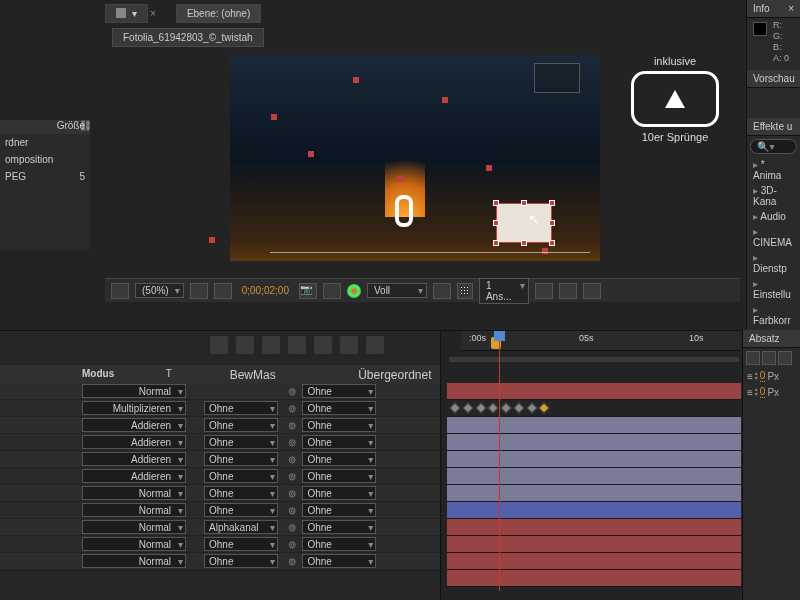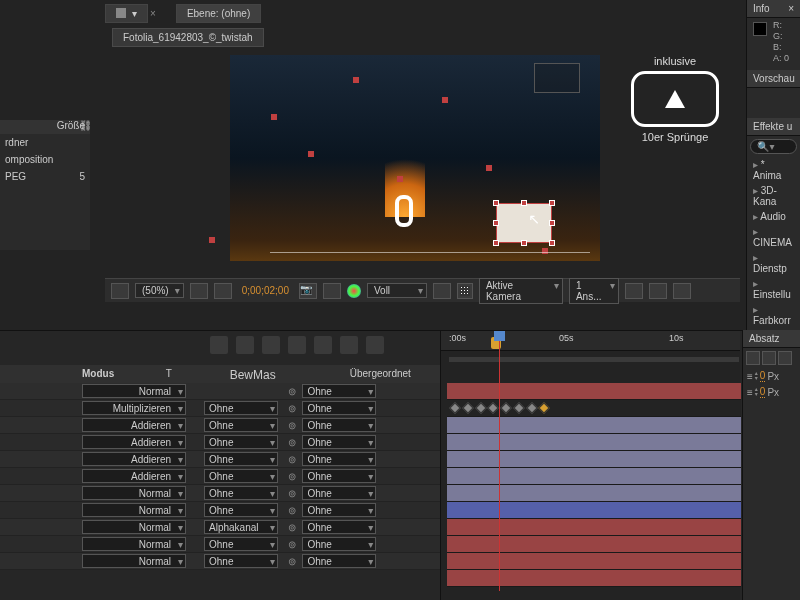--- a/index.html
+++ b/index.html
@@ -58,33 +58,33 @@
   .search-box { margin: 3px; background: #1a1a1a; border: 1px solid #555; border-radius: 8px; padding: 1px 6px; color: #888; font-size: 10px; }
   
   
   .timeline { position: absolute; left: 0; top: 330px; width: 800px; height: 270px; background: #262626; border-top: 1px solid #111; }
   .tl-toolbar { position: absolute; left: 210px; top: 5px; display: flex; gap: 8px; }
   .tl-tool { width: 18px; height: 18px; background: #3a3a3a; border-radius: 2px; }
   .tl-header { position: absolute; left: 0; top: 34px; width: 440px; background: #303030; display: flex; padding: 3px 0; border-bottom: 1px solid #111; }
   .col-modus { width: 170px; padding-left: 82px; font-size: 10px; color: #ccc; font-weight: bold; }
   .col-t { width: 20px; font-size: 10px; color: #ccc; }
   .col-bm { width: 100px; font-size: 12px; color: #ccc; margin-left: 45px; }
-  .col-parent { width: 120px; padding-left: 25px; font-size: 10px; color: #ccc; }
+  .col-parent { width: 120px; padding-left: 25px; font-size: 12px; color: #ccc; text-align: center; }
   .tl-rows { position: absolute; left: 0; top: 52px; width: 440px; }
   .tl-row { display: flex; align-items: center; height: 17px; background: #2a2a2a; border-bottom: 1px solid #222; }
   .tl-row:nth-child(odd) { background: #2d2d2d; }
   .drop { background: #1c1c1c; border: 1px solid #555; color: #ccc; font-size: 10px; padding: 0 14px 0 4px; position: relative; height: 14px; line-height: 14px; }
   .drop::after { content: "▾"; position: absolute; right: 2px; color: #888; top: 0; }
   .drop-mode { width: 104px; margin-left: 82px; text-align: right; }
   .drop-bm { width: 74px; margin-left: 18px; }
   .drop-par { width: 74px; margin-left: 30px; }
   .val-text { color: #d89030; font-size: 10px; margin-left: 82px; }
   
   
-  .track-area { position: absolute; left: 440px; top: 0; width: 300px; height: 270px; background: #232323; border-left: 1px solid #111; }
+  .track-area { position: absolute; left: 440px; top: 0; width: 300px; height: 270px; background: #232323; border-left: 1px solid #111; padding-left: 20px; }
   .time-ruler { height: 20px; background: #2a2a2a; position: relative; border-bottom: 1px solid #111; display: flex; align-items: flex-end; padding-top: 12px; }
   .ruler-label { position: absolute; font-size: 9px; color: #ccc; top: 2px; }
   .cti { position: absolute; left: 58px; top: 10px; width: 1px; height: 250px; background: #cc3333; z-index: 5; }
   .cti::before { content: ""; position: absolute; top: -10px; left: -5px; width: 11px; height: 10px; background: #5588cc; }
   .playhead-marker { position: absolute; left: 50px; top: 6px; width: 10px; height: 12px; background: #d8a030; border-radius: 2px; }
   .work-area { position: absolute; left: 8px; top: 26px; width: 290px; height: 5px; background: #3a3a3a; }
   .tracks { position: absolute; top: 52px; left: 0; width: 300px; }
   .track { height: 17px; width: 294px; margin-left: 6px; border-bottom: 1px solid #1a1a1a; }
   .track.red { background: #994444; }
   .track.blue { background: #7a7a99; }
@@ -171,21 +171,20 @@
   <span class="vb-drop">(50%)</span>
   <span class="vb-btn"></span>
   <span class="vb-btn"></span>
   <span class="vb-time">0;00;02;00</span>
   <span class="vb-btn">📷</span>
   <span class="vb-btn"></span>
   <span class="color-dot"></span>
   <span class="vb-drop" style="width:60px">Voll</span>
   <span class="vb-btn"></span>
   <span class="mask-icon"></span>
-  <span class="vb-drop" style="width:84px">Aktive Kamera</span>
   <span class="vb-drop" style="width:50px">1 Ans...</span>
   <span class="vb-btn"></span>
   <span class="vb-btn"></span>
   <span class="vb-btn"></span>
 </div>
 
 <div class="right-col">
   <div class="rp-header">
     <span>Info</span>
       <span>×</span>

